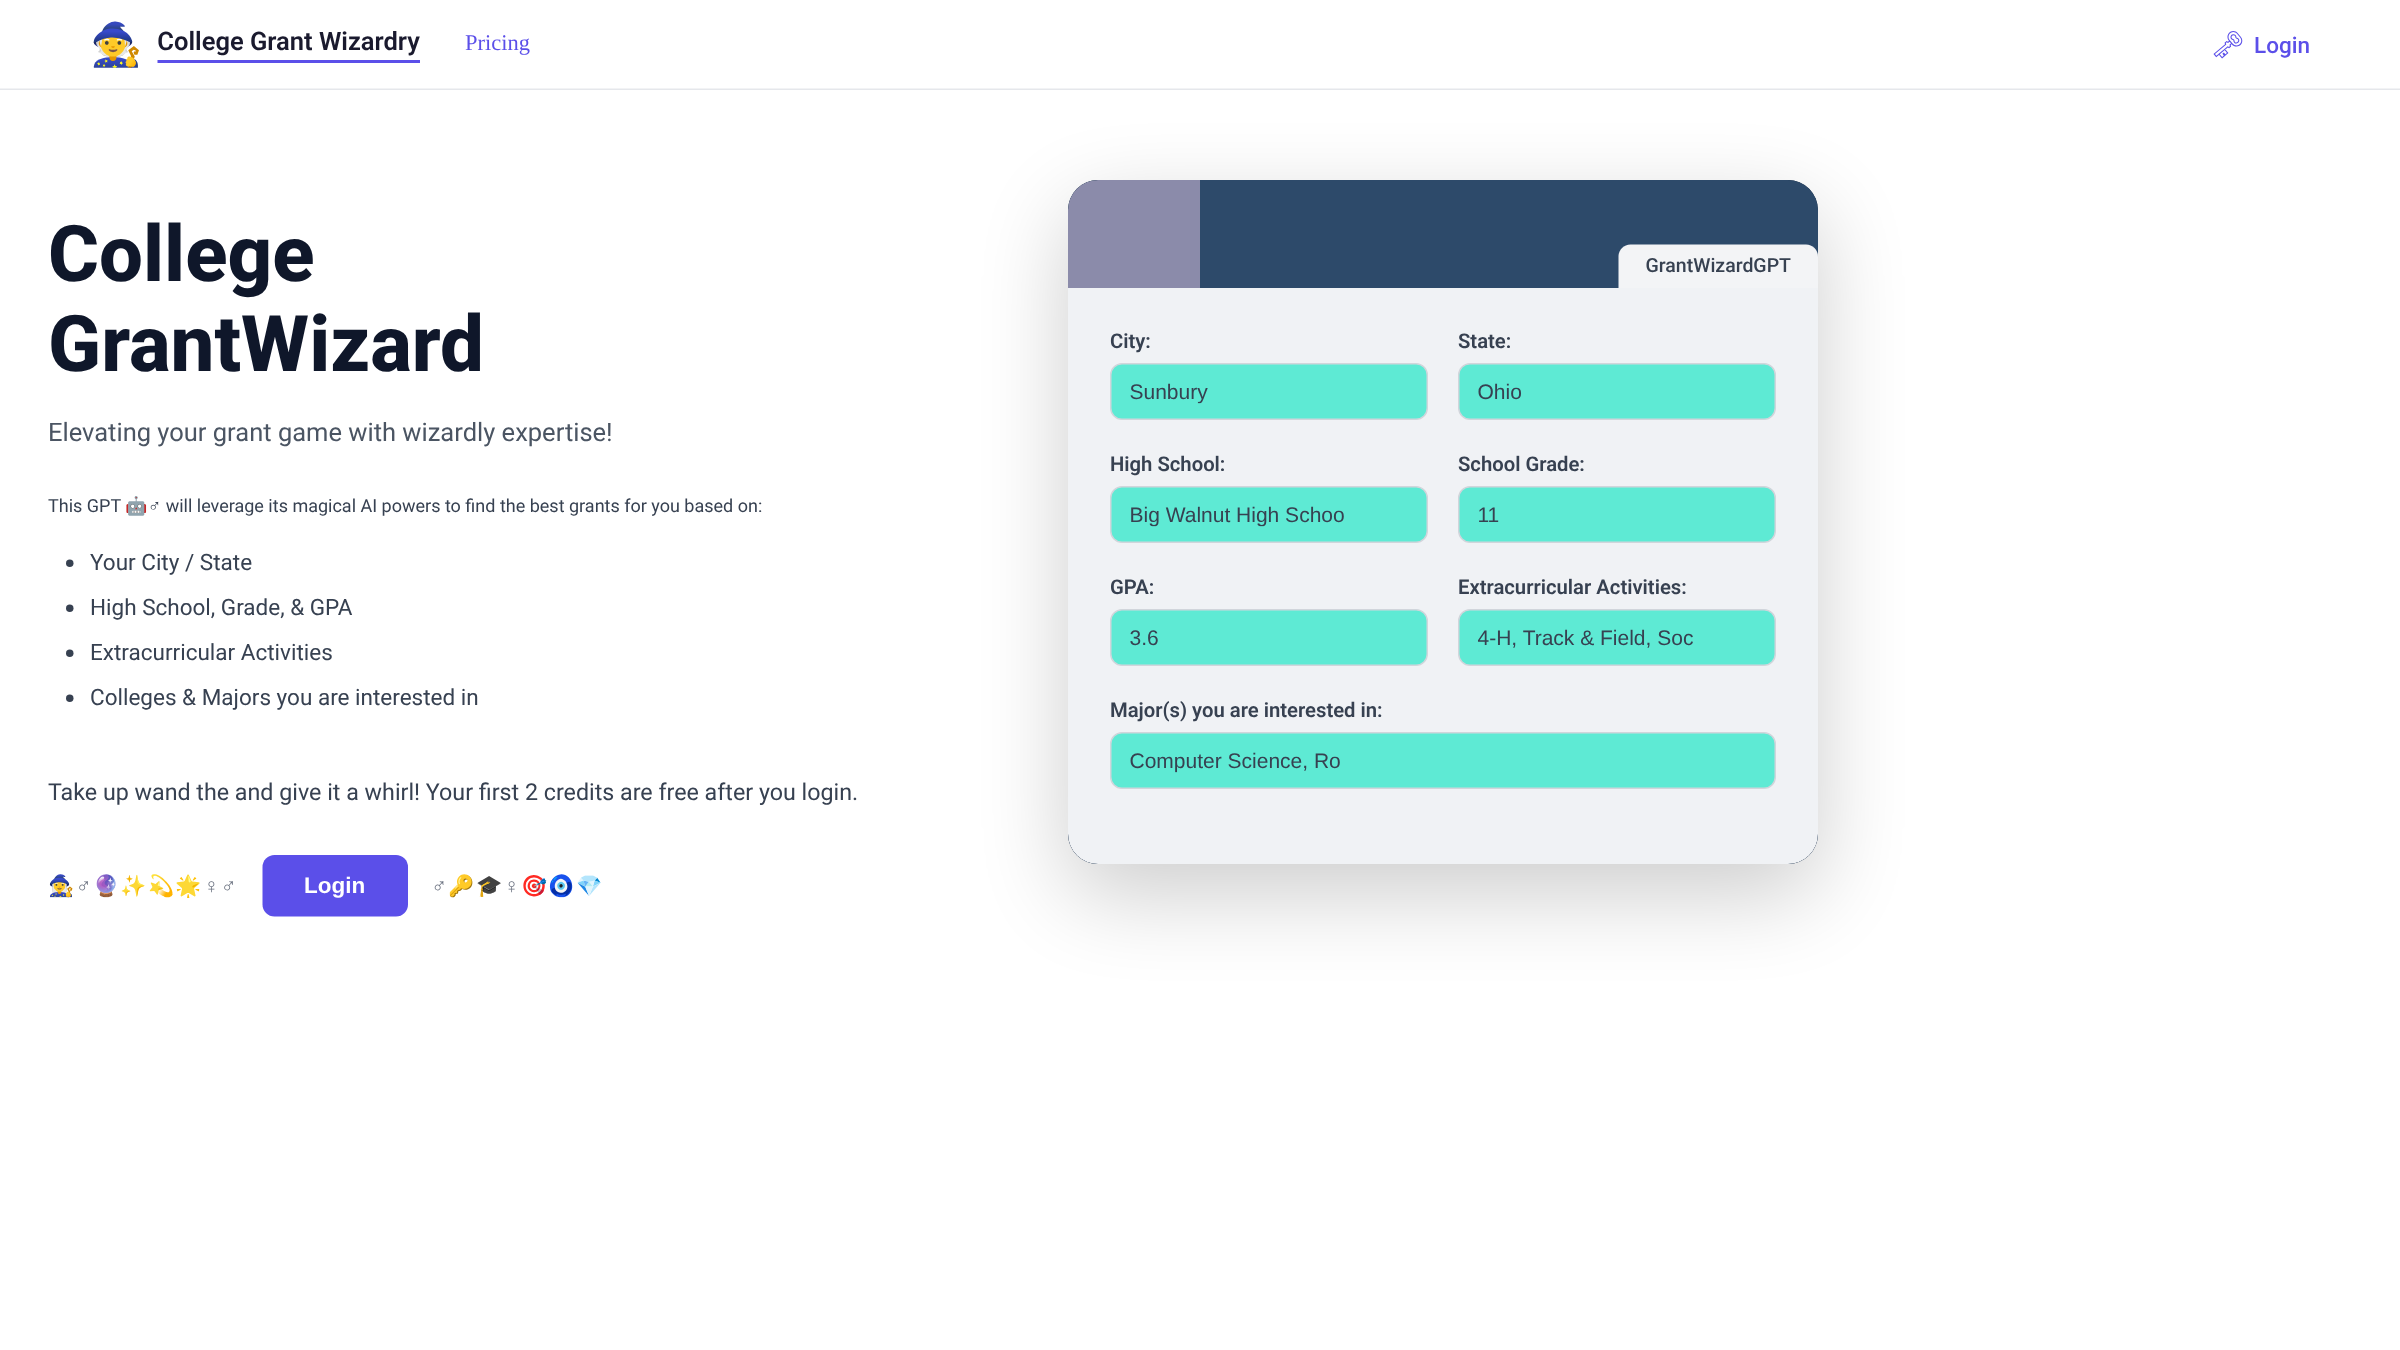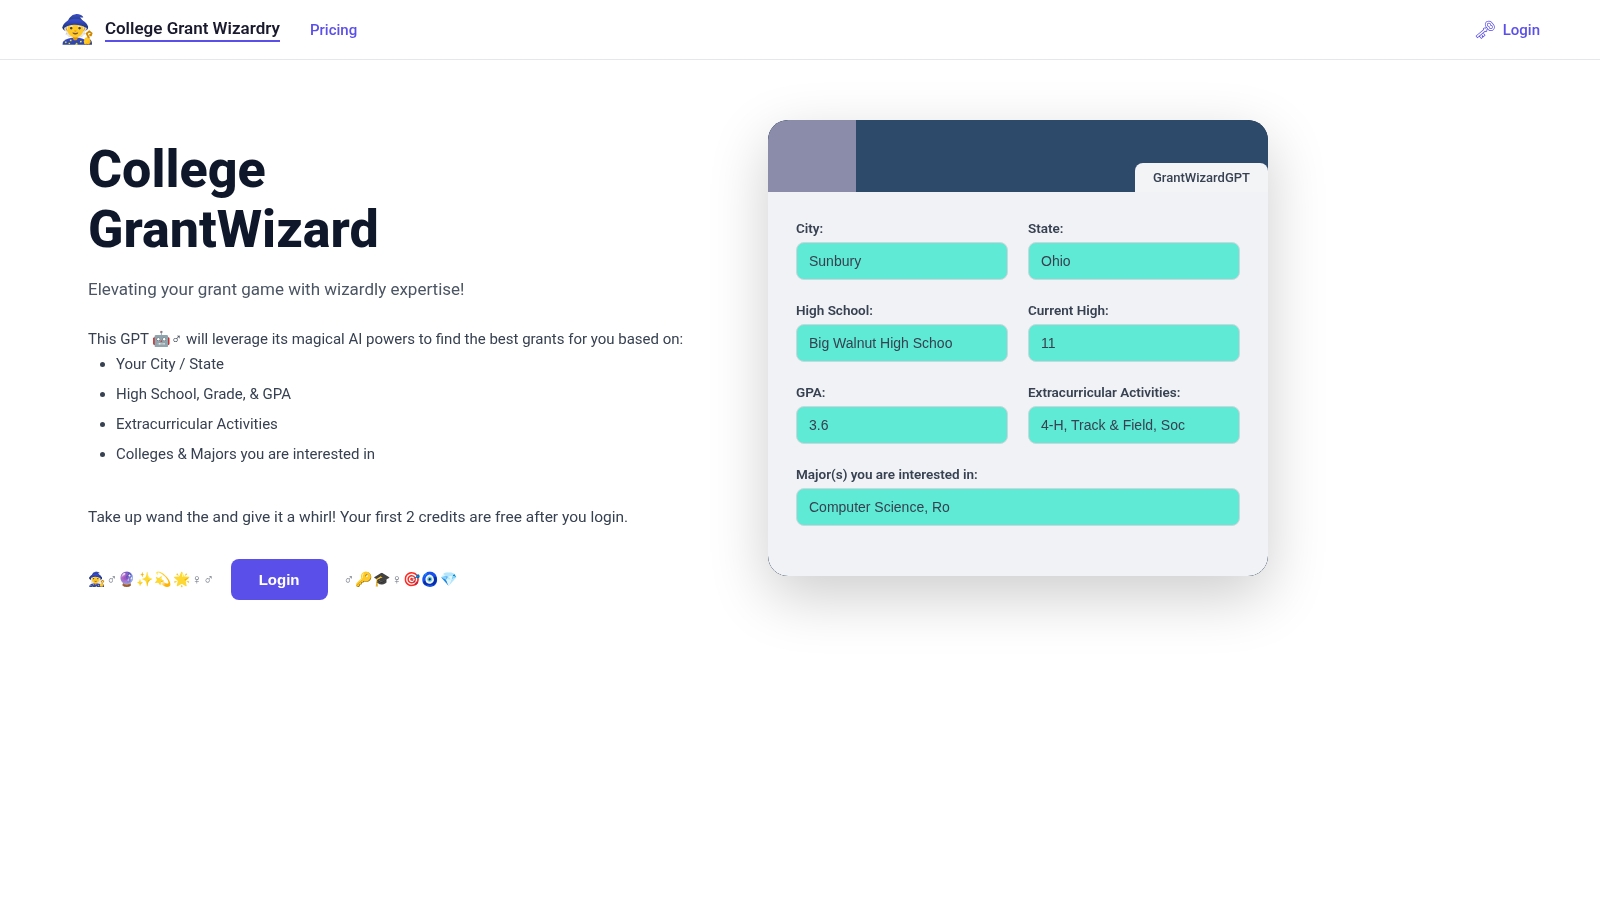--- a/index.html
+++ b/index.html
@@ -47,20 +47,21 @@
       display: inline-block;
       border-bottom: 2px solid #5b4fe9;
       padding-bottom: 2px;
     }
 
     .navbar-nav {
       display: flex;
       align-items: flex-end;
       gap: 30px;
       margin-left: 30px;
+      font-family: Liberation Serif, serif;
     }
 
     .nav-link {
       font-size: 15px;
       color: #5b4fe9;
       text-decoration: none;
       font-weight: 500;
     }
 
     .navbar-right {
@@ -82,21 +83,21 @@
 
     .key-icon {
       font-size: 18px;
       color: #5b4fe9;
     }
 
     
     .main-content {
       display: flex;
       align-items: flex-start;
-      padding: 60px 60px 40px 88px;
+      padding: 60px 60px 40px 32px;
       gap: 80px;
     }
 
     
     .left-panel {
       flex: 1;
       max-width: 600px;
       padding-top: 20px;
     }
 
@@ -109,23 +110,24 @@
     }
 
     .hero-subtitle {
       font-size: 17px;
       color: #4b5563;
       line-height: 1.6;
       margin-bottom: 24px;
     }
 
     .hero-description {
-      font-size: 15px;
+      font-size: 12px;
       color: #374151;
       line-height: 1.7;
+      margin-bottom: 16px;
     }
 
     .feature-list {
       list-style: disc;
       padding-left: 28px;
       margin-bottom: 38px;
     }
 
     .feature-list li {
       font-size: 15px;
@@ -316,21 +318,21 @@
             <input class="form-input" type="text" value="Ohio" style="">
           </div>
         </div>
 
         <div class="form-row">
           <div class="form-group">
             <label class="form-label">High School:</label>
             <input class="form-input" type="text" value="Big Walnut High Schoo" style="">
           </div>
           <div class="form-group">
-            <label class="form-label">Current High:</label>
+            <label class="form-label">School Grade:</label>
             <input class="form-input" type="text" value="11" style="">
           </div>
         </div>
 
         <div class="form-row">
           <div class="form-group">
             <label class="form-label">GPA:</label>
             <input class="form-input" type="text" value="3.6" style="">
           </div>
           <div class="form-group">

